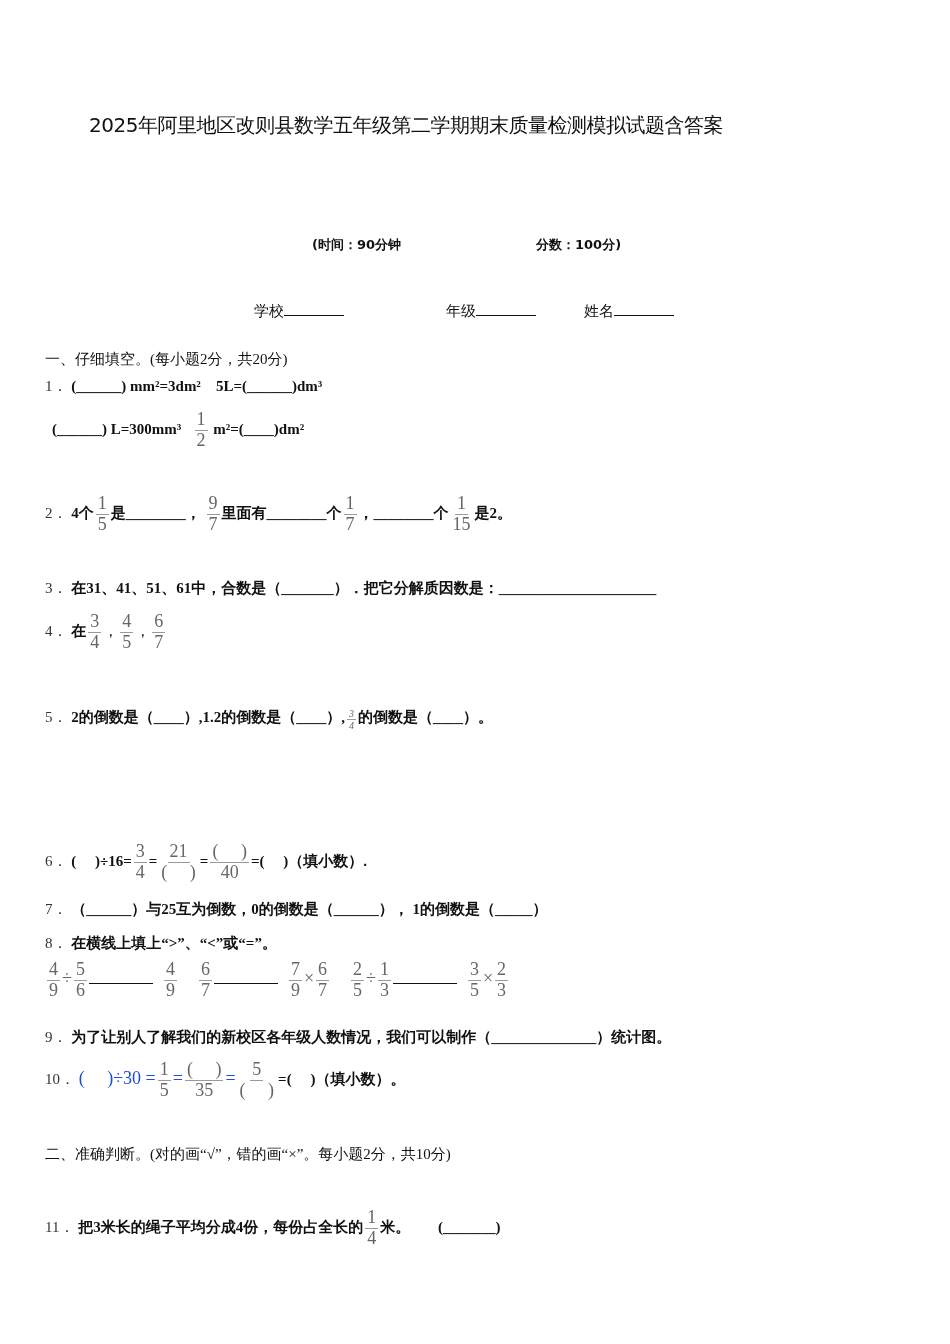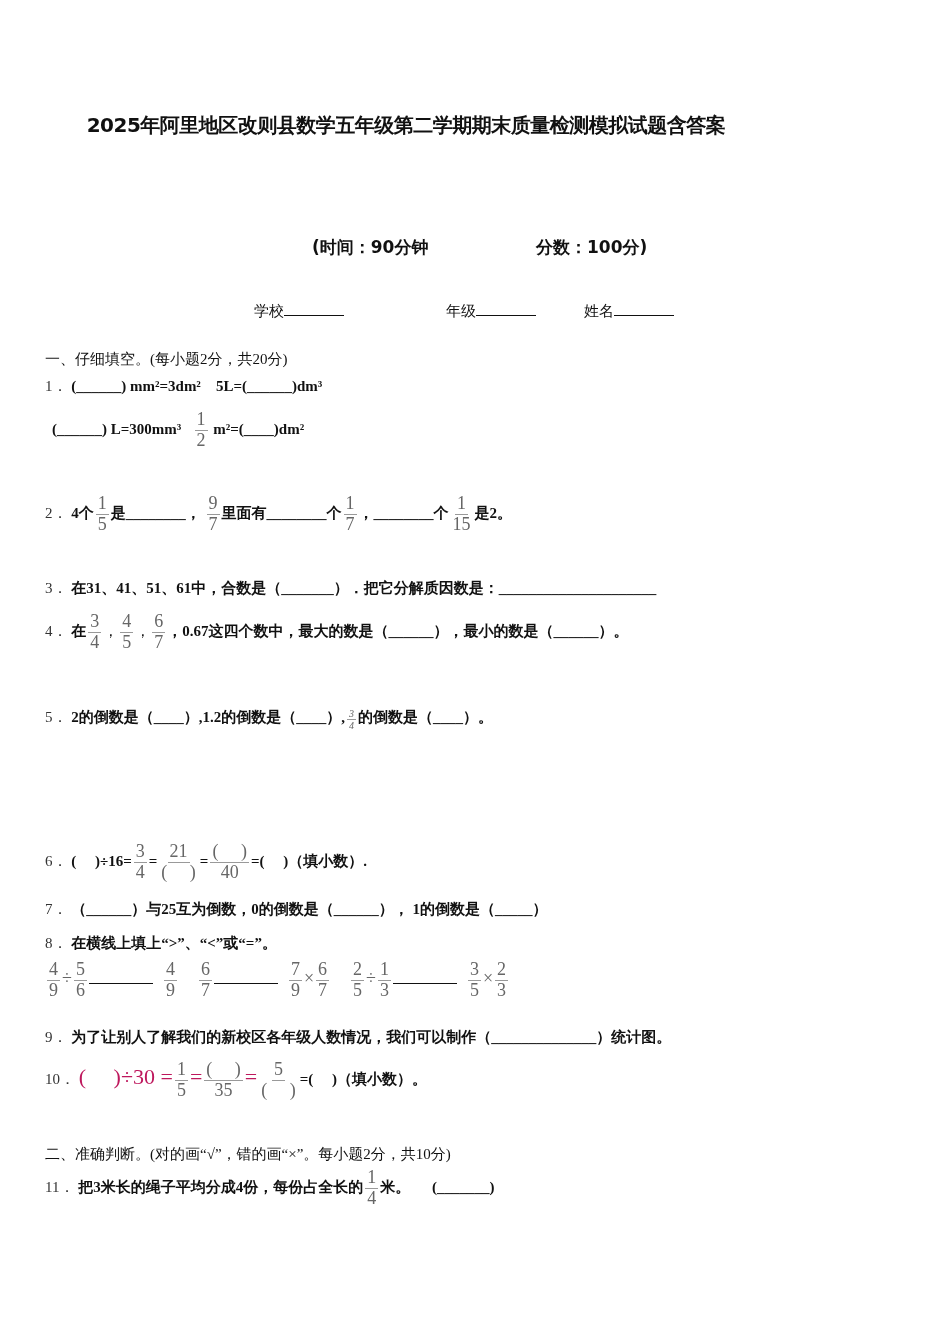--- a/index.html
+++ b/index.html
@@ -1,32 +1,32 @@
 <!DOCTYPE html>
 <html><head>
 <meta charset="utf-8">
 <style>
   html, body { margin: 0; padding: 0; background: #ffffff; }
   body { width: 950px; height: 1344px; position: relative; overflow: hidden;
          font-family: "Liberation Serif", "DejaVu Serif", serif; color: #111; }
   .abs { position: absolute; white-space: nowrap; }
   .title { top: 112px; left: 0; width: 812px; text-align: center;
-           font-family: "DejaVu Sans", "Liberation Sans", sans-serif; font-weight: bold; font-size: 20px; letter-spacing: -0.5px; }
-  .sub { top: 236px; font-family: "DejaVu Sans", "Liberation Sans", sans-serif; font-weight: bold; font-size: 17px; }
+           font-family: "DejaVu Sans", "Liberation Sans", sans-serif; font-weight: normal; font-size: 20px; letter-spacing: -0.5px; }
+  .sub { top: 236px; font-family: "DejaVu Sans", "Liberation Sans", sans-serif; font-weight: bold; font-size: 13px; }
   .info { top: 300px; font-family: Liberation Mono, monospace; font-size: 15px; }
   .q { font-size: 15px; left: 45px; }
   .b { font-weight: bold; }
   .num { font-weight: normal; color: #333; }
   .frac { display: inline-flex; flex-direction: column; align-items: center; vertical-align: middle;
           color: #666; font-weight: normal; font-size: 18px; line-height: 1.1; margin: 0 2px; }
   .frac .n { padding: 0 2px; border-bottom: 1px solid #999; }
   .frac .d { padding: 0 2px; }
   .frac.small { font-size: 10px; font-style: italic; }
   .blank { display: inline-block; border-bottom: 1px solid #111; height: 1em; vertical-align: baseline; }
-  .gray { color: #be185d; font-size: 22px; }
+  .gray { color: #1d4ed8; font-size: 18px; }
 </style>
 </head>
 <body>
 
 <div class="abs title">2025年阿里地区改则县数学五年级第二学期期末质量检测模拟试题含答案</div>
 
 <div class="abs sub" style="left:312px">(时间：90分钟</div>
 <div class="abs sub" style="left:536px">分数：100分)</div>
 
 <div class="abs info" style="left:254px">
@@ -84,21 +84,21 @@
   <span class="num">4．</span>
   <span class="b">在</span><span class="frac">
       <span class="n">3</span>
       <span class="d">4</span>
     </span>，<span class="frac">
       <span class="n">4</span>
       <span class="d">5</span>
     </span>，<span class="frac">
       <span class="n">6</span>
       <span class="d">7</span>
-    </span><span class="b">，0.67这四个数中，最大的数是（______），最小的数是（______）。</span>
+    </span>
 </div>
 
 <div class="abs q" style="top:708px">
   <span class="num">5．</span>
   <span class="b">2的倒数是（____）,1.2的倒数是（____）,</span><span class="frac small" style="vertical-align:top">
       <span class="n">3</span>
       <span class="d">4</span>
     </span><span class="b">的倒数是（____）。</span>
 </div>
 
@@ -175,20 +175,20 @@
       <span class="n">(　 )</span>
       <span class="d">35</span>
     </span><span class="gray">=</span><span class="frac">
       <span class="n">5</span>
       <span class="d">(　 )</span>
     </span><span class="b">=(　 )（填小数）。</span>
 </div>
 
 <div class="abs q" style="top:1145px">二、准确判断。(对的画“√”，错的画“×”。每小题2分，共10分)</div>
 
-<div class="abs q" style="top:1168px">
+<div class="abs q" style="top:1208px">
   <span class="num">11．</span>
   <span class="b">把3米长的绳子平均分成4份，每份占全长的</span><span class="frac">
       <span class="n">1</span>
       <span class="d">4</span>
     </span><span class="b">米。</span>
-  <span class="b" style="margin-left:18px">(_______)</span>
+  <span class="b" style="margin-left:24px">(_______)</span>
 </div>
 
 </body></html>

